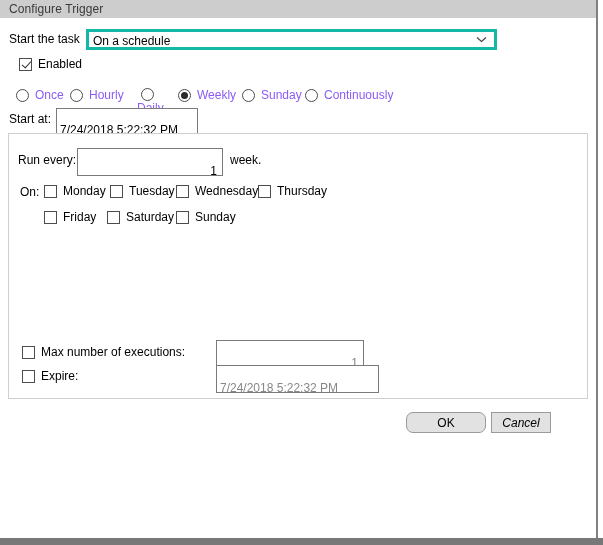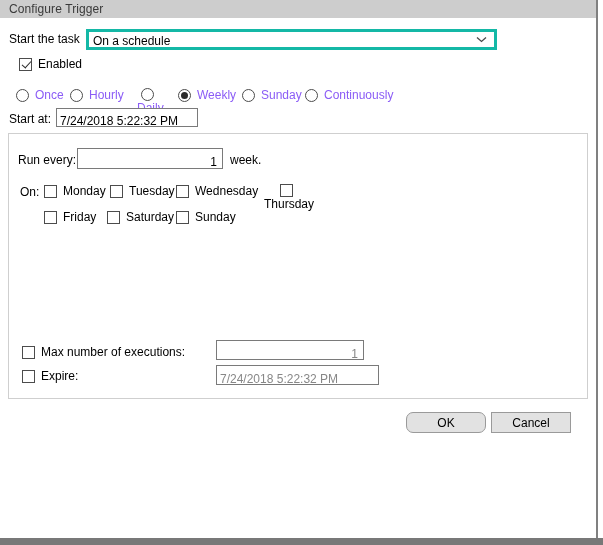--- a/index.html
+++ b/index.html
@@ -72,21 +72,21 @@
   }
 
   .textbox {
     position: absolute;
     box-sizing: border-box;
     border: 1px solid #7a7a7a;
     background: #ffffff;
     font-family: "Liberation Sans", sans-serif;
     font-size: 12px;
     color: #000000;
-    padding: 4px 3px;
+    padding: 13px 3px;
     line-height: 18px;
     white-space: nowrap;
     overflow: hidden;
   }
   .textbox.disabled { color: #878787; }
   .textbox.num { text-align: right; padding-right: 5px; }
 
   .combo {
     position: absolute;
     box-sizing: border-box;
@@ -244,21 +244,21 @@
     <span class="cb-label">Monday</span>
   </div>
   <div class="cb-wrap" style="left:110px; top:184px;">
     <span class="cb-box"></span>
     <span class="cb-label">Tuesday</span>
   </div>
   <div class="cb-wrap" style="left:176px; top:184px;">
     <span class="cb-box"></span>
     <span class="cb-label">Wednesday</span>
   </div>
-  <div class="cb-wrap" style="left:258px; top:184px;flex-direction:column;">
+  <div class="cb-wrap" style="left:258px; top:184px;">
     <span class="cb-box"></span>
     <span class="cb-label">Thursday</span>
   </div>
 
   <div class="cb-wrap" style="left:44px; top:210px;">
     <span class="cb-box"></span>
     <span class="cb-label">Friday</span>
   </div>
   <div class="cb-wrap" style="left:107px; top:210px;">
     <span class="cb-box"></span>
@@ -275,19 +275,19 @@
   </div>
   <div class="textbox num disabled" style="left:216px; top:340px; width:148px; height:20px; line-height:18px;">1</div>
 
   <div class="cb-wrap" style="left:22px; top:369px;">
     <span class="cb-box"></span>
     <span class="cb-label">Expire:</span>
   </div>
   <div class="textbox disabled" style="left:216px; top:365px; width:163px; height:20px; line-height:18px;">7/24/2018 5:22:32 PM</div>
 
   <div class="btn" style="left:406px; top:412px; width:80px; height:21px;border-radius:7px;">OK</div>
-  <div class="btn" style="left:491px; top:412px; width:80px; height:21px;">Cancel</div>
+  <div class="btn" style="left:491px; top:412px; width:60px; height:21px;font-style:italic;">Cancel</div>
 
   <div id="right-divider"></div>
   <div id="right-filler"></div>
   <div id="bottom-bar"></div>
 
 </div>
 
 </body></html>

